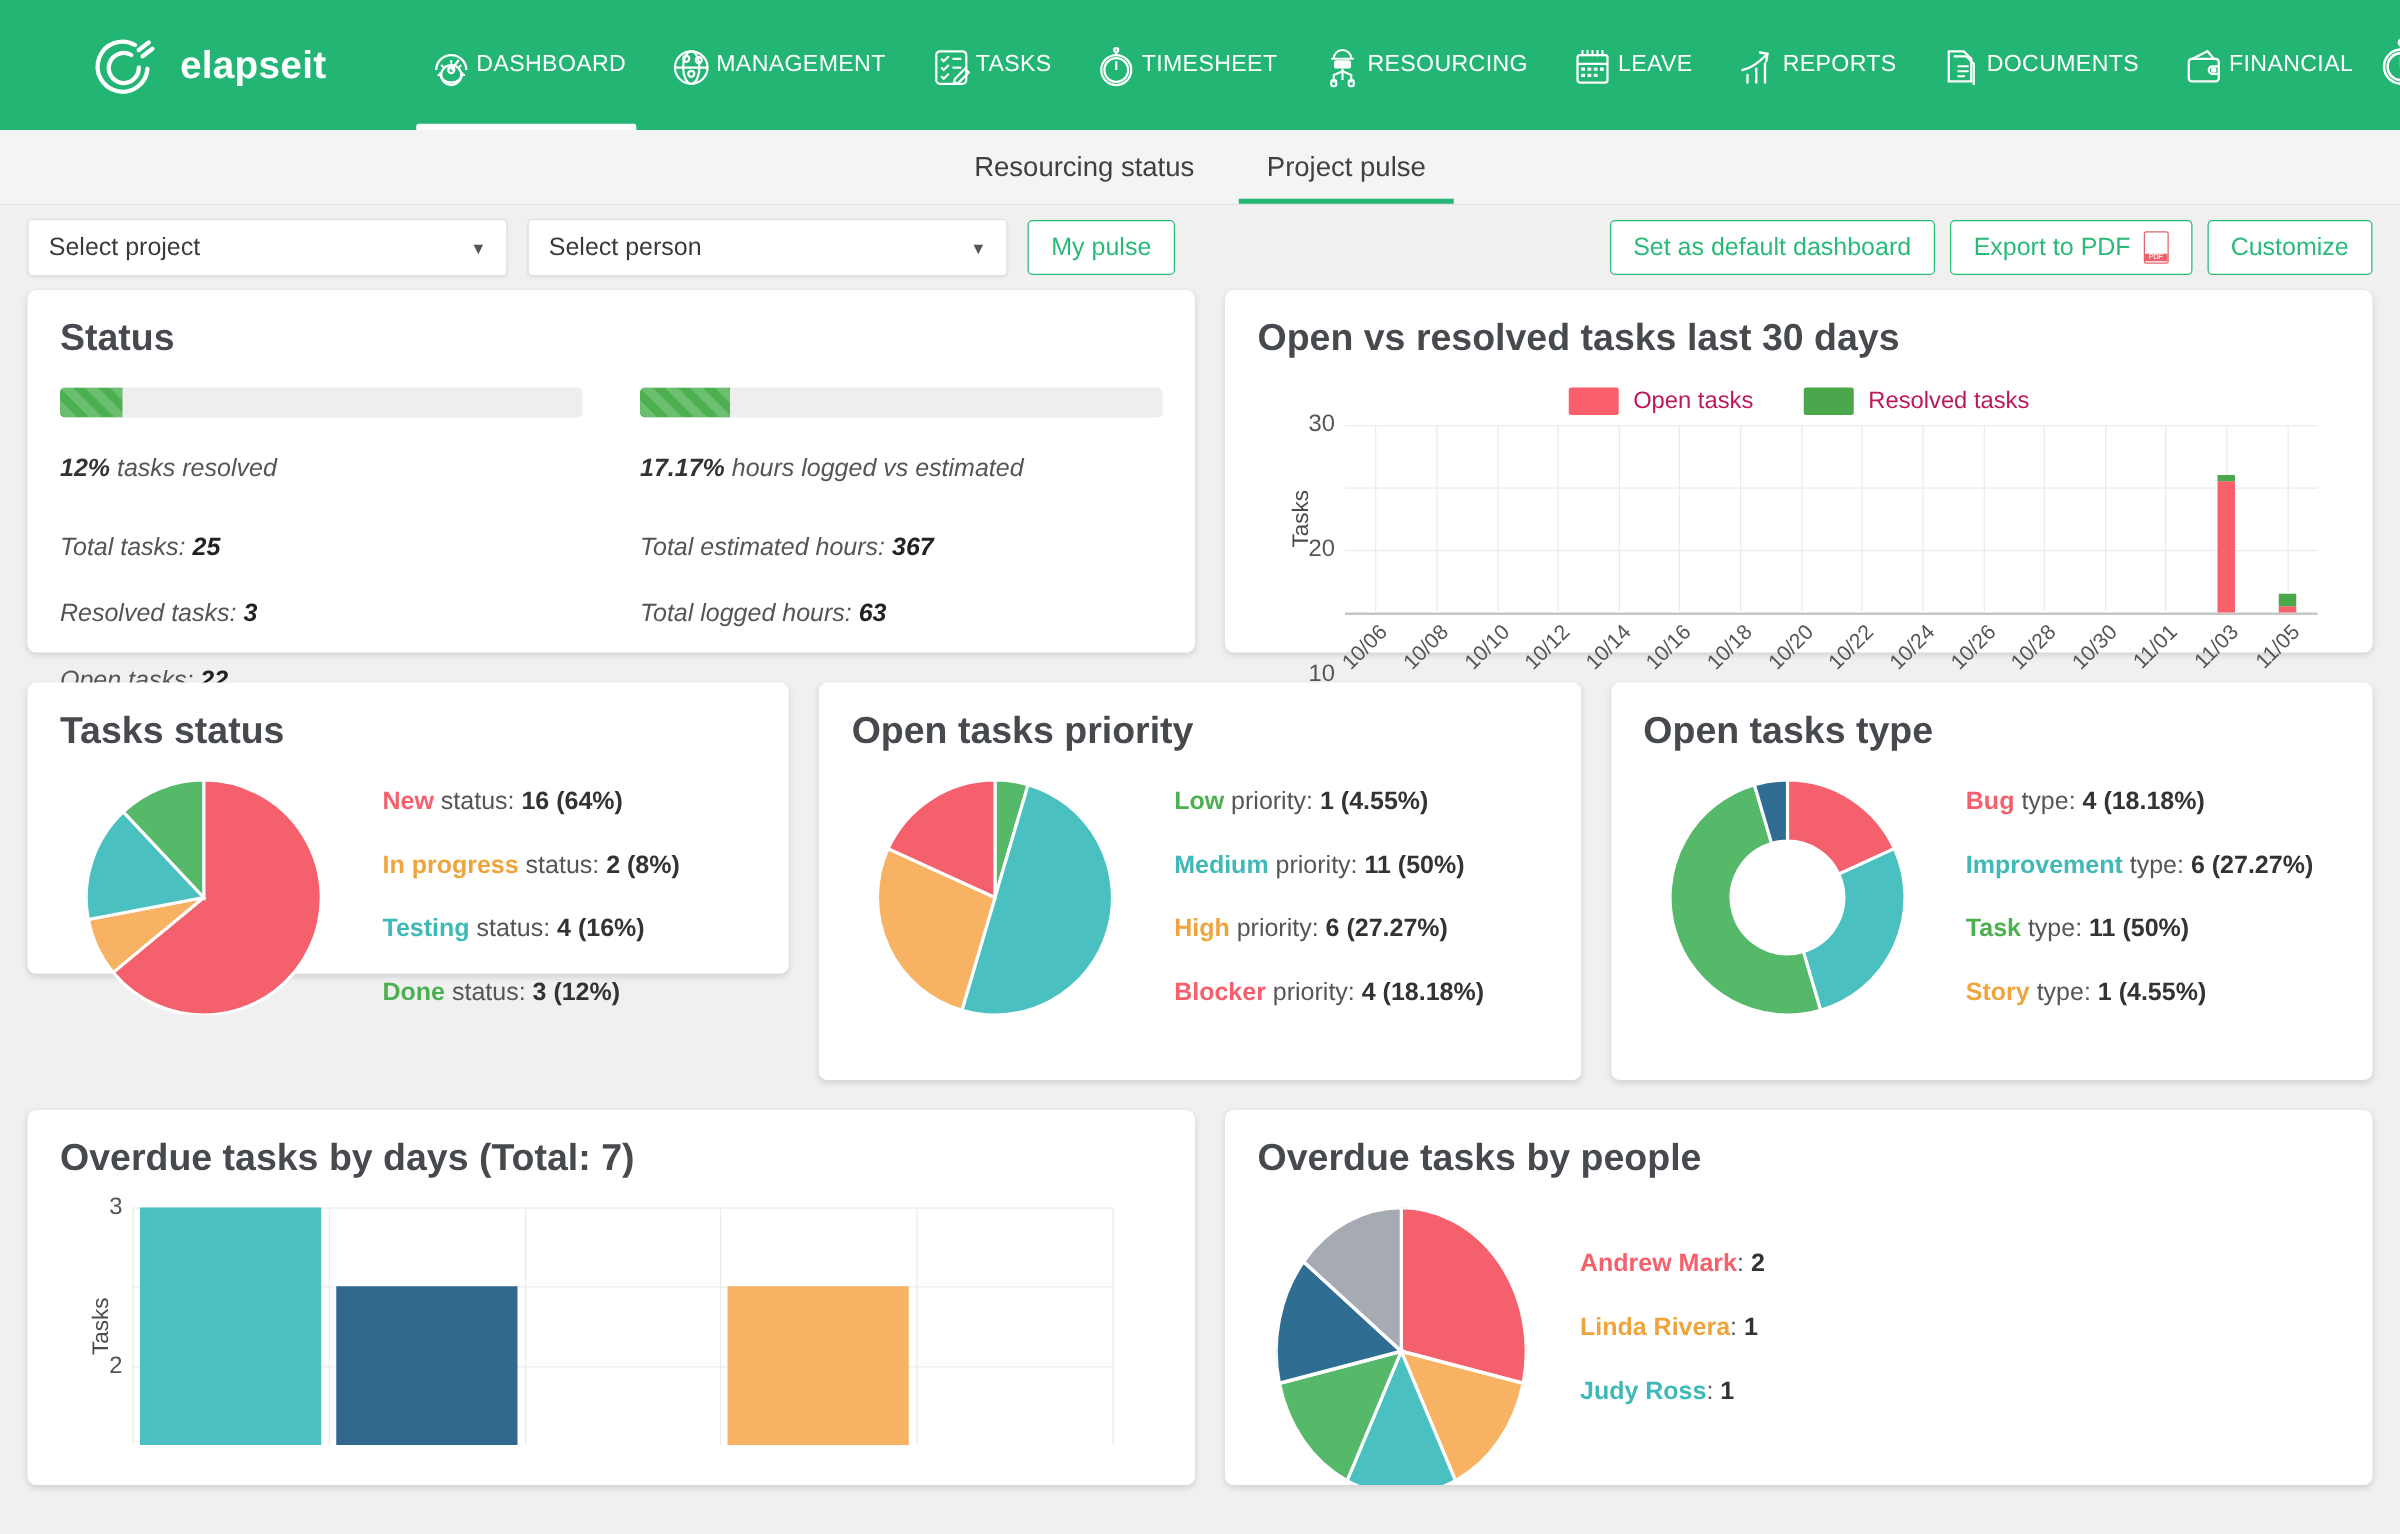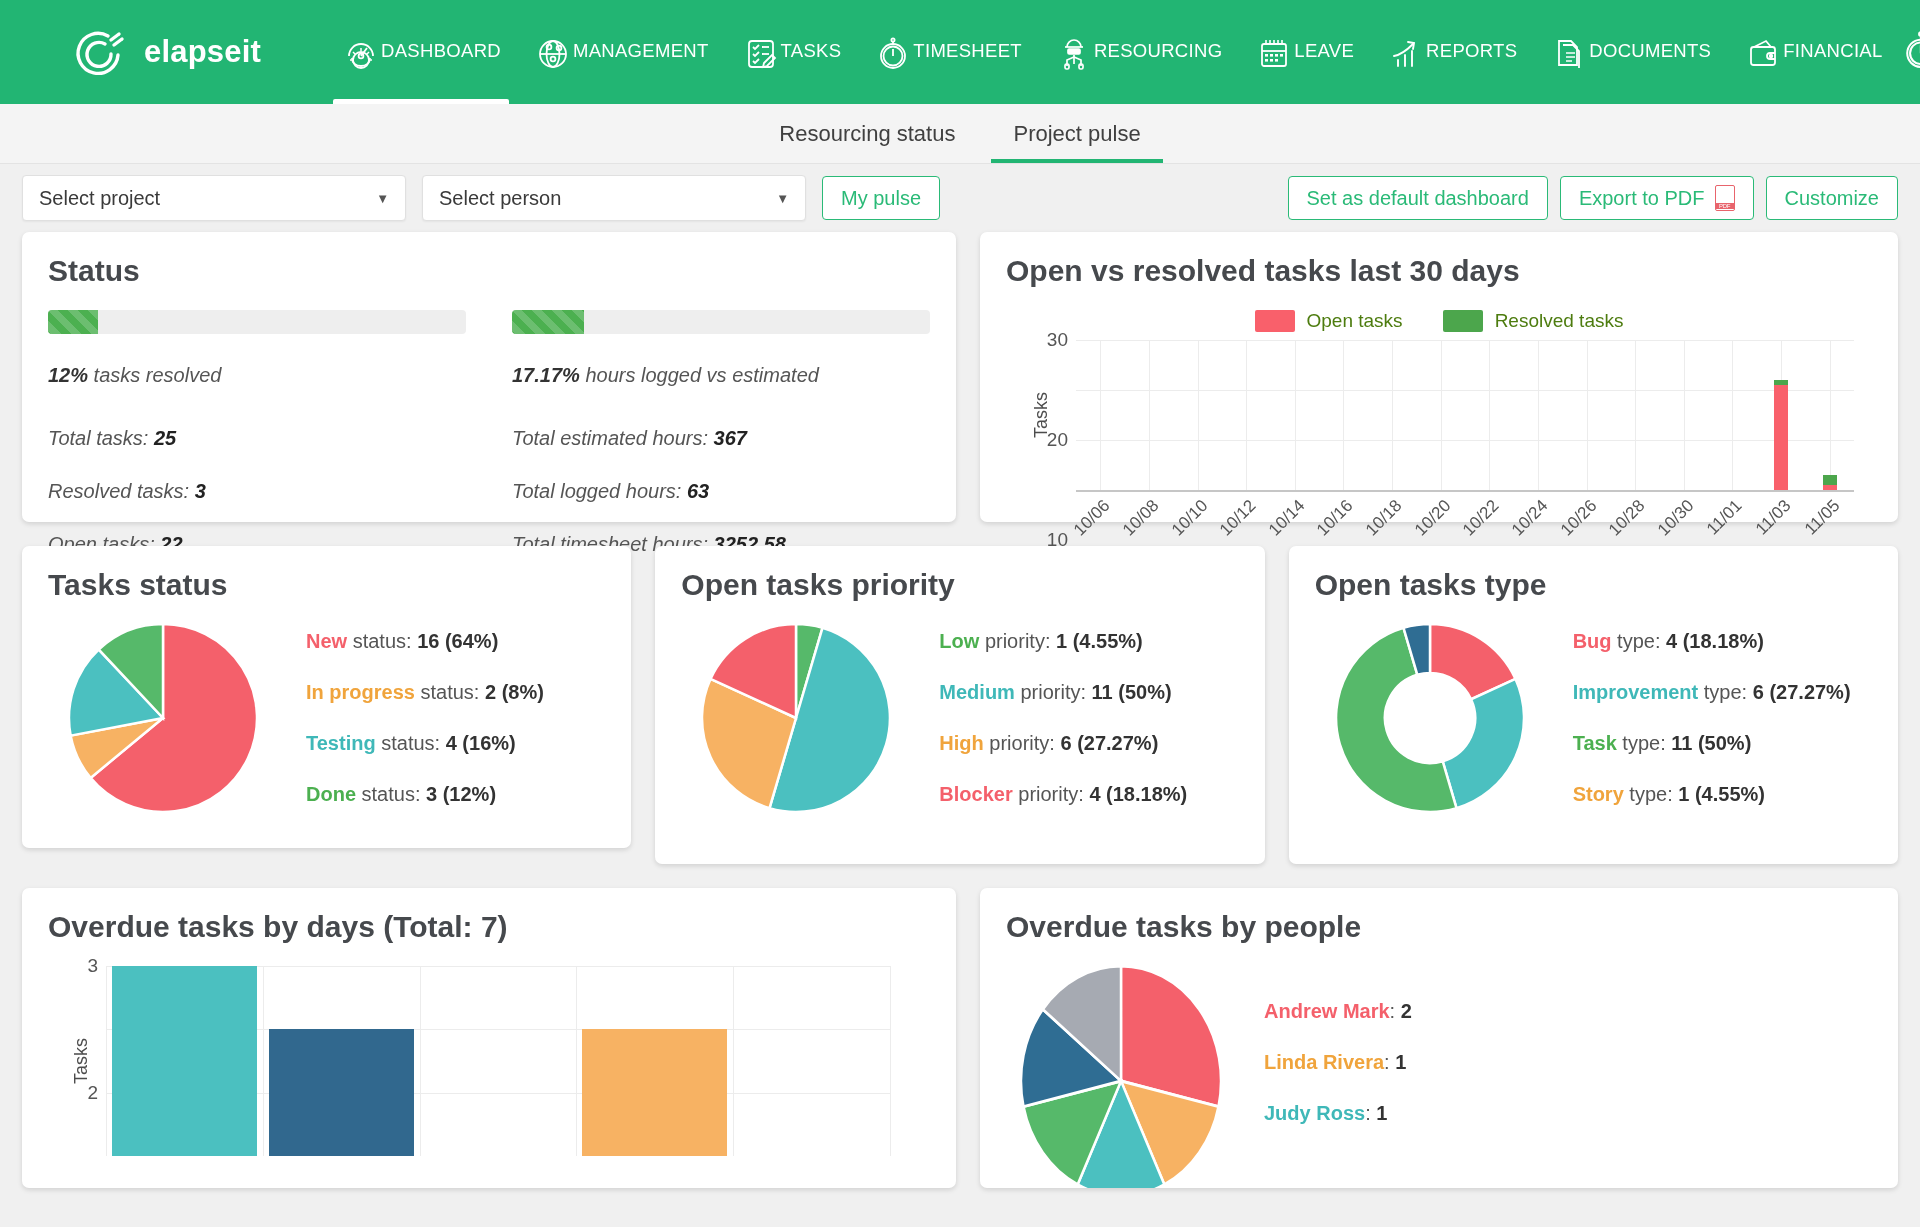--- a/index.html
+++ b/index.html
@@ -138,21 +138,21 @@
       transparent 50%, rgba(255,255,255,.18) 50%, rgba(255,255,255,.18) 75%, transparent 75%, transparent);
     background-size: 20px 20px;
   }
   .pct-line { font-size: 20px; color:#555; margin-bottom: 40px; }
   .pct-line b { color:#333; }
   .stat-line { font-size: 20px; color:#555; margin-bottom: 30px; }
   .stat-line b { color:#222; }
 
   
   .legend { display:flex; justify-content:center; gap: 40px; margin-bottom: 8px; }
-  .legend-item { display:flex; align-items:flex-start; gap:12px; font-size: 19px; color:#4d7c0f; }
+  .legend-item { display:flex; align-items:flex-start; gap:12px; font-size: 19px; color:#be185d; }
   .swatch { width: 40px; height: 22px; border-radius: 2px; }
 
   .plot { position: relative; }
   .ylabel {
     position:absolute; left: 0; top:50%;
     transform: translateY(-50%) rotate(-90deg);
     font-size: 18px; color:#4c4c4c;
     transform-origin: center;
   }
   .gridline { position:absolute; left:0; right:0; height:1px; background:#ececec; }
@@ -467,24 +467,20 @@
           <b>17.17%</b>
           <span>hours logged vs estimated</span>
         </div>
         <div class="stat-line">
           <span>Total estimated hours:</span>
           <b>367</b>
         </div>
         <div class="stat-line">
           <span>Total logged hours:</span>
           <b>63</b>
-        </div>
-        <div class="stat-line">
-          <span>Total timesheet hours:</span>
-          <b>3252.58</b>
         </div>
       </div>
     </div>
   </div>
 
   <div class="card" style="flex:1;height:290px">
     <div class="card-title">Open vs resolved tasks last 30 days</div>
     <div class="legend">
       <div class="legend-item">
         <span class="swatch" id="sw-open" style="background: rgb(249, 96, 107);"></span>
@@ -544,21 +540,21 @@
         <div class="vline" style="left: 96.875%;"></div>
         <div class="xtick" style="left: 96.875%; top: 156px; transform: translateX(-100%) rotate(-45deg); transform-origin: right top;">11/05</div>
         <div class="bar" style="left: calc(96.875% - 7px); width: 14px; height: 5px; background: rgb(249, 96, 107); bottom: 0px;"></div>
         <div class="bar" style="left: calc(96.875% - 7px); width: 14px; height: 10px; background: rgb(76, 166, 76); bottom: 5px;"></div>
       </div>
   </div>
 </div>
 
 <div class="row">
 
-  <div class="card" style="flex:1;height:302px">
+  <div class="card" style="flex:1;height:233px">
     <div class="card-title">Tasks status</div>
     <div class="pie-card-body">
       <div class="pie-wrap" id="pie-tasks-status">
           <svg width="188" height="188" viewBox="0 0 188 188" preserveAspectRatio="none">
             <path d="M94 94 L94 0 A94 94 0 1 1 21.571755179075794 153.9178550363768 Z" fill="#f4606b" stroke="#fff" stroke-width="2.5"></path>
             <path d="M94 94 L21.571755179075794 153.9178550363768 A94 94 0 0 1 1.664998431503264 111.61384357105811 Z" fill="#f7b263" stroke="#fff" stroke-width="2.5"></path>
             <path d="M94 94 L1.664998431503264 111.61384357105811 A94 94 0 0 1 29.65257204270327 25.476949022387316 Z" fill="#4bc0c0" stroke="#fff" stroke-width="2.5"></path>
             <path d="M94 94 L29.65257204270327 25.476949022387316 A94 94 0 0 1 93.99999999999999 0 Z" fill="#56b96a" stroke="#fff" stroke-width="2.5"></path>
           </svg>
         </div>

